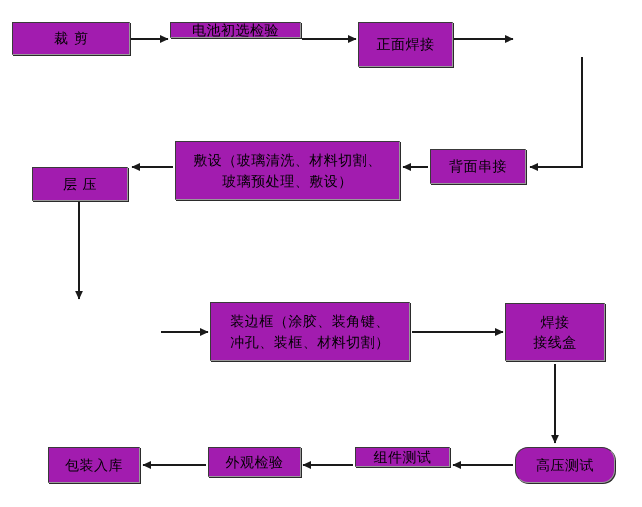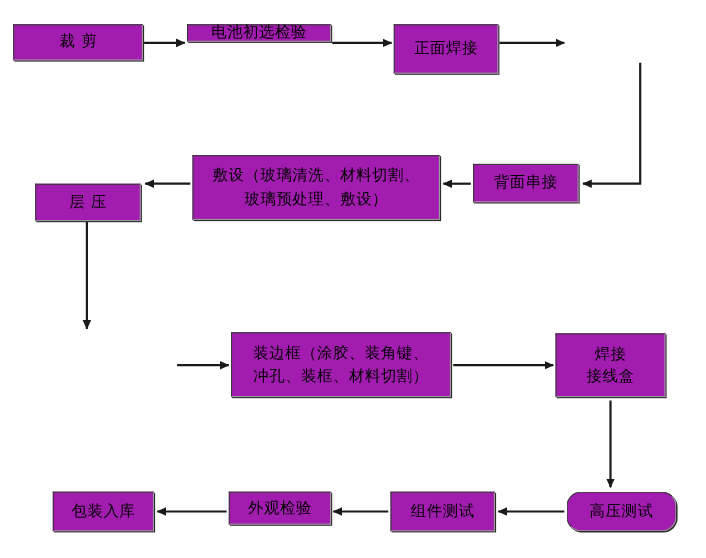--- a/index.html
+++ b/index.html
@@ -98,17 +98,17 @@
   <div class="node" style="left: 358px; top: 22px; width: 95px; height: 45px;">正面焊接</div>
   <div class="node" style="left: 430px; top: 149px; width: 96px; height: 35px;">背面串接</div>
   <div class="node wide" style="left: 175px; top: 141px; width: 225px; height: 59px;">敷设（玻璃清洗、材料切割、
 玻璃预处理、敷设）</div>
   <div class="node" style="left: 32px; top: 150px; width: 96px; height: 34px; margin-top: 17px;">层  压</div>
   <div class="node wide" style="left: 210px; top: 302px; width: 200px; height: 59px;">装边框（涂胶、装角键、
 冲孔、装框、材料切割）</div>
   <div class="node" style="left: 505px; top: 303px; width: 100px; height: 58px;">焊接
 接线盒</div>
   <div class="node" style="left: 515px; top: 447px; width: 100px; height: 36px; border-radius: 13px;">高压测试</div>
-  <div class="node" style="left: 355px; top: 447px; width: 95px; height: 36px;">组件测试</div>
+  <div class="node" style="left: 355px; top: 447px; width: 95px; height: 20px;">组件测试</div>
   <div class="node" style="left: 208px; top: 447px; width: 93px; height: 30px;">外观检验</div>
   <div class="node" style="left: 48px; top: 447px; width: 92px; height: 36px;">包装入库</div>
 
 </div>
 
 </body></html>

